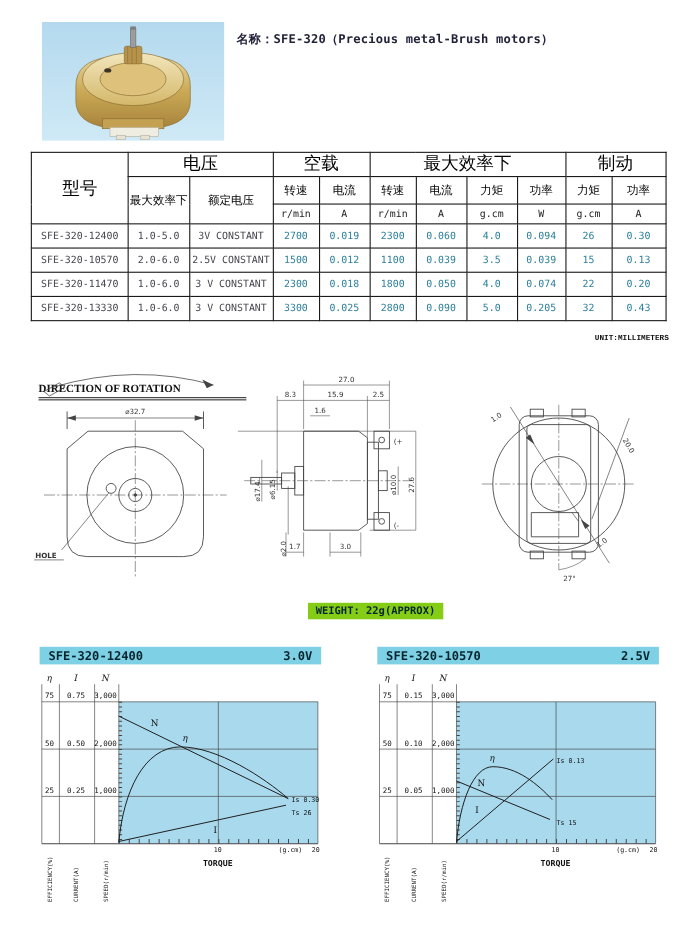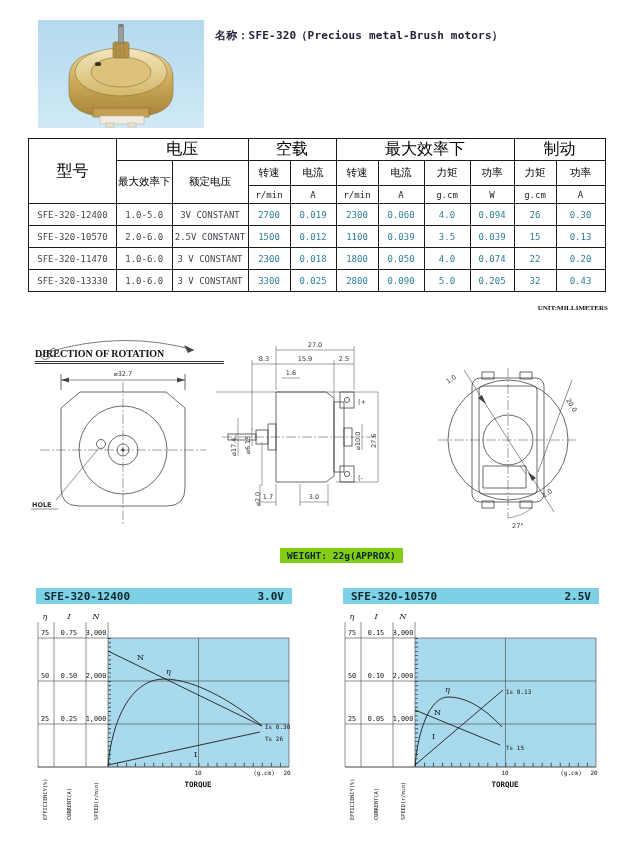--- a/index.html
+++ b/index.html
@@ -26,21 +26,21 @@
   table.spec tr.data td{height:21px;font-size:9px;
     font-family:"DejaVu Sans Mono","Liberation Mono",monospace;}
   td.tmodel,td.trange,td.trated{color:#45454f;}
   td.num{color:#2d7f99;}
   
   .drawings{position:absolute;left:0;top:300px;width:630px;height:250px;}
   .dir-label{position:absolute;left:35px;top:12px;font-size:10px;font-weight:bold;color:#111;
     font-family:Liberation Serif, serif;
     border-bottom:3px double #333;padding:0 60px 2px 0;margin-top:36px;}
   .unit-label{position:absolute;right:22px;top:4px;font-size:7px;font-weight:bold;color:#111;
-    font-family:Liberation Serif, serif;margin-left:44px;}
+    font-family:Liberation Mono, monospace;margin-left:44px;}
   .dwg{position:absolute;}
   .dwg svg text{font-family:"DejaVu Sans","Liberation Sans",sans-serif;fill:#333;}
   
   .weight-badge{position:absolute;left:280px;top:548px;background:#84cc16;
     font-family:"DejaVu Sans Mono","Liberation Mono",monospace;
     font-size:9.5px;font-weight:bold;color:#06262e;padding:2px 7px;}
   
   .chart{position:absolute;top:588px;width:256px;height:234px;}
   .chart.left{left:36px;} .chart.right{left:343px;}
   .chart-hd{height:16px;background:#7ed0e4;display:flex;justify-content:space-between;

